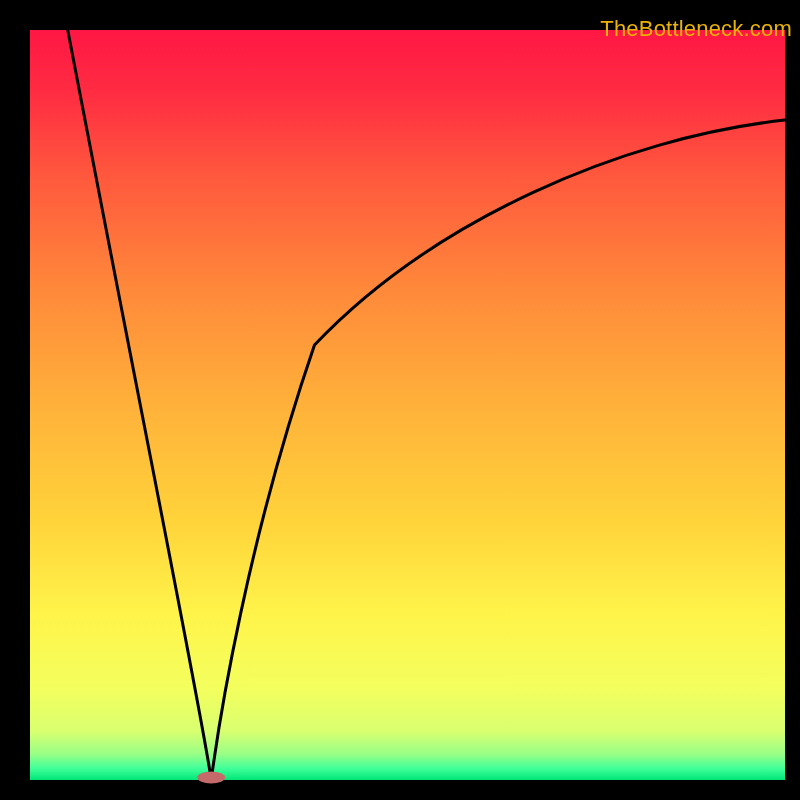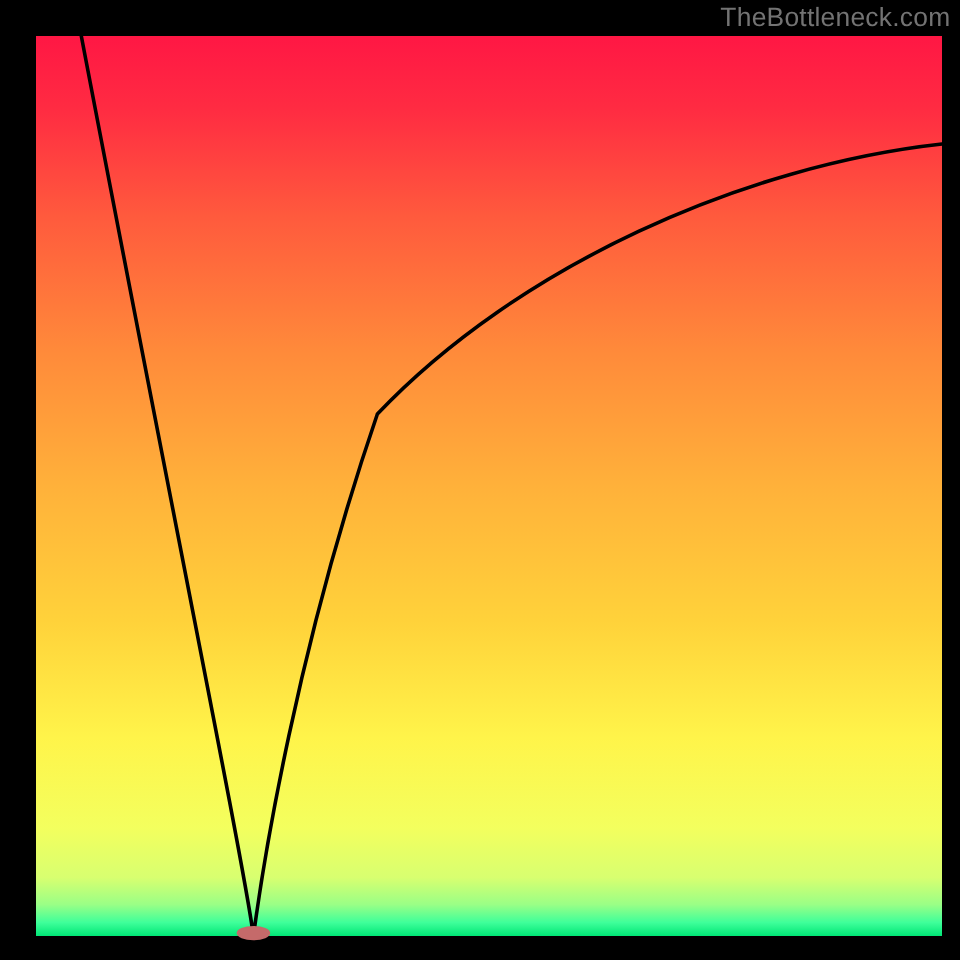--- a/index.html
+++ b/index.html
@@ -17,25 +17,25 @@
     height: 800px;
     background: #000;
   }
   .canvas {
     position: absolute;
     left: 0;
     top: 0;
   }
   .watermark {
     position: absolute;
-    top: 2px;
+    top: 16px;
     right: 8px;
     font-size: 22px;
     font-weight: 500;
-    color: #737373;
+    color: #eab308;
     letter-spacing: 0.2px;
     user-select: none;
   }
 </style>
 </head>
 <body>
 
 <div class="frame">
   <svg class="canvas" width="800" height="800" viewBox="0 0 800 800">
     <defs>

